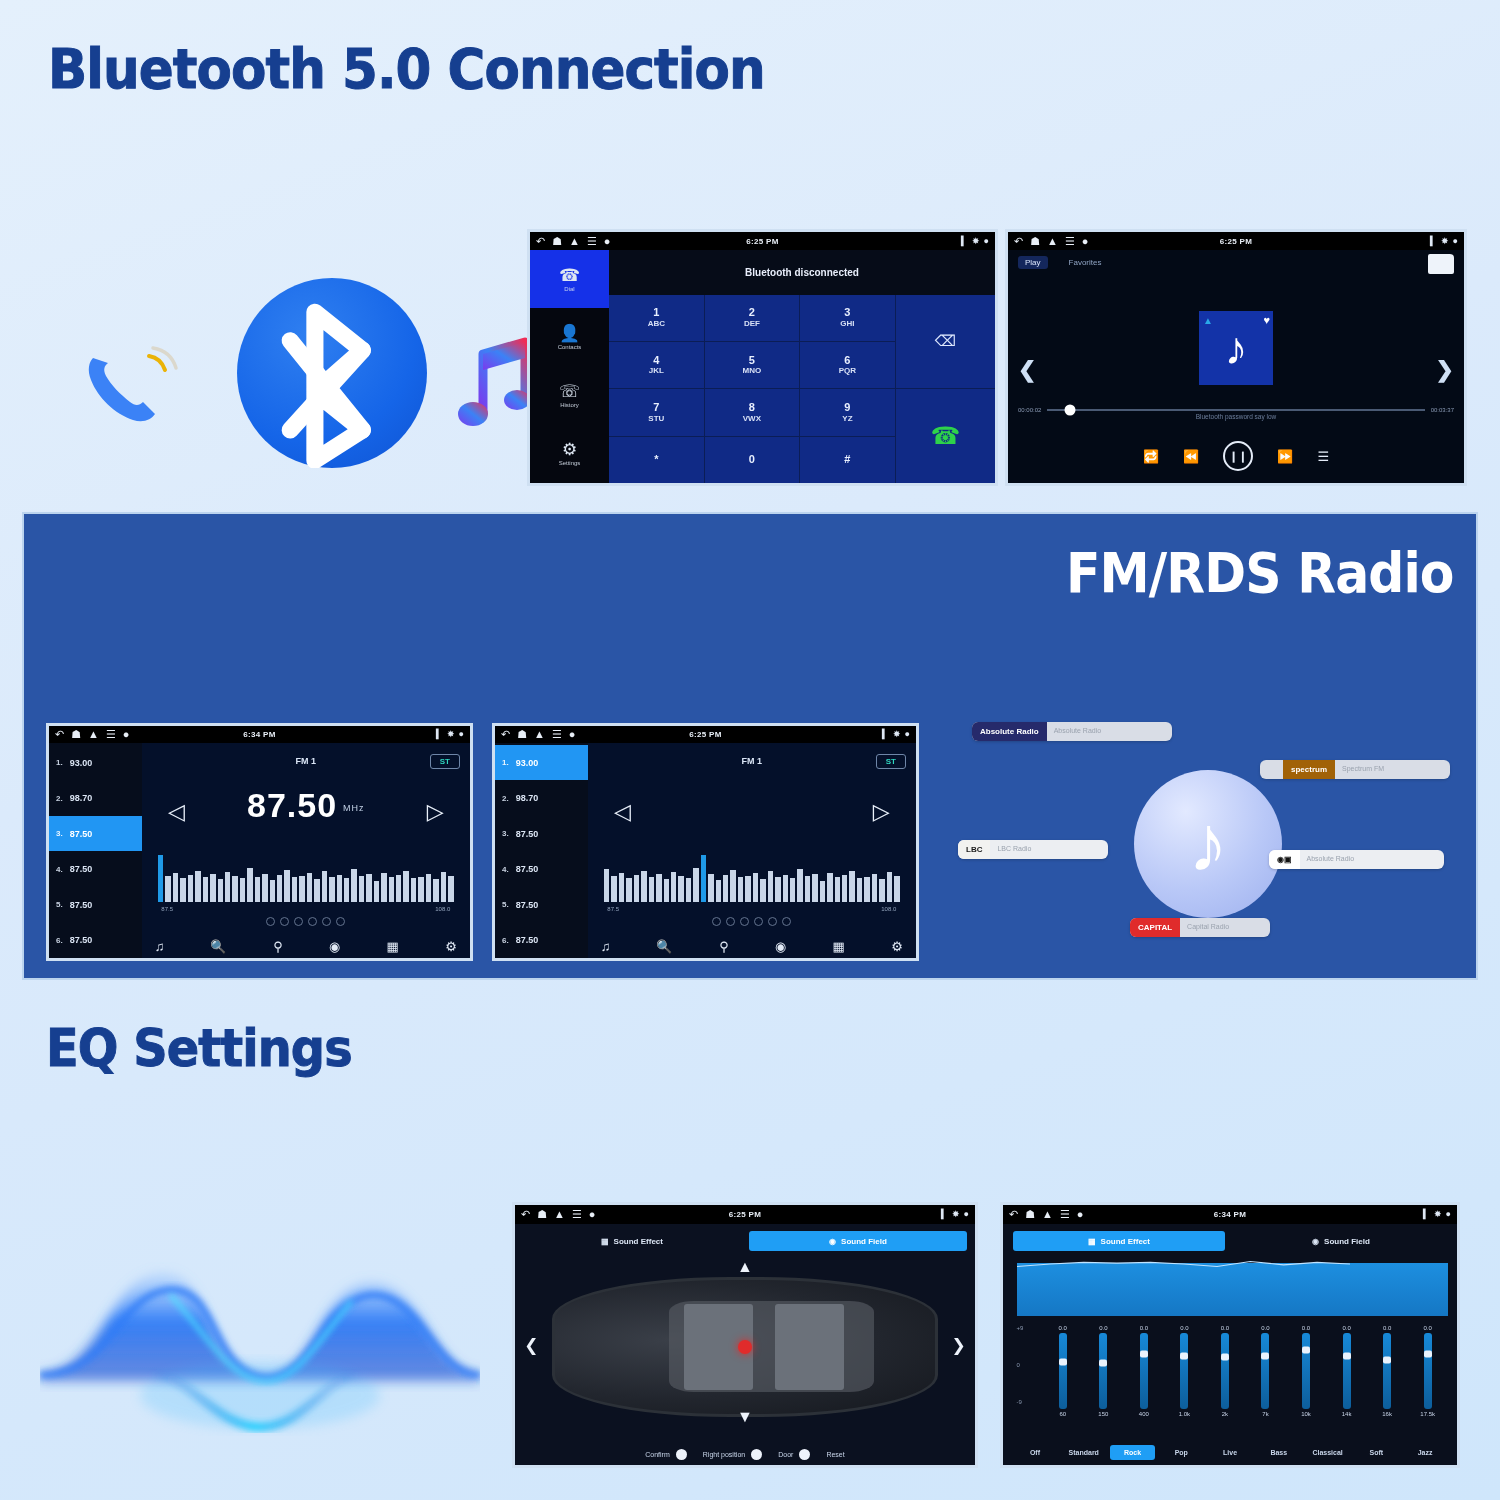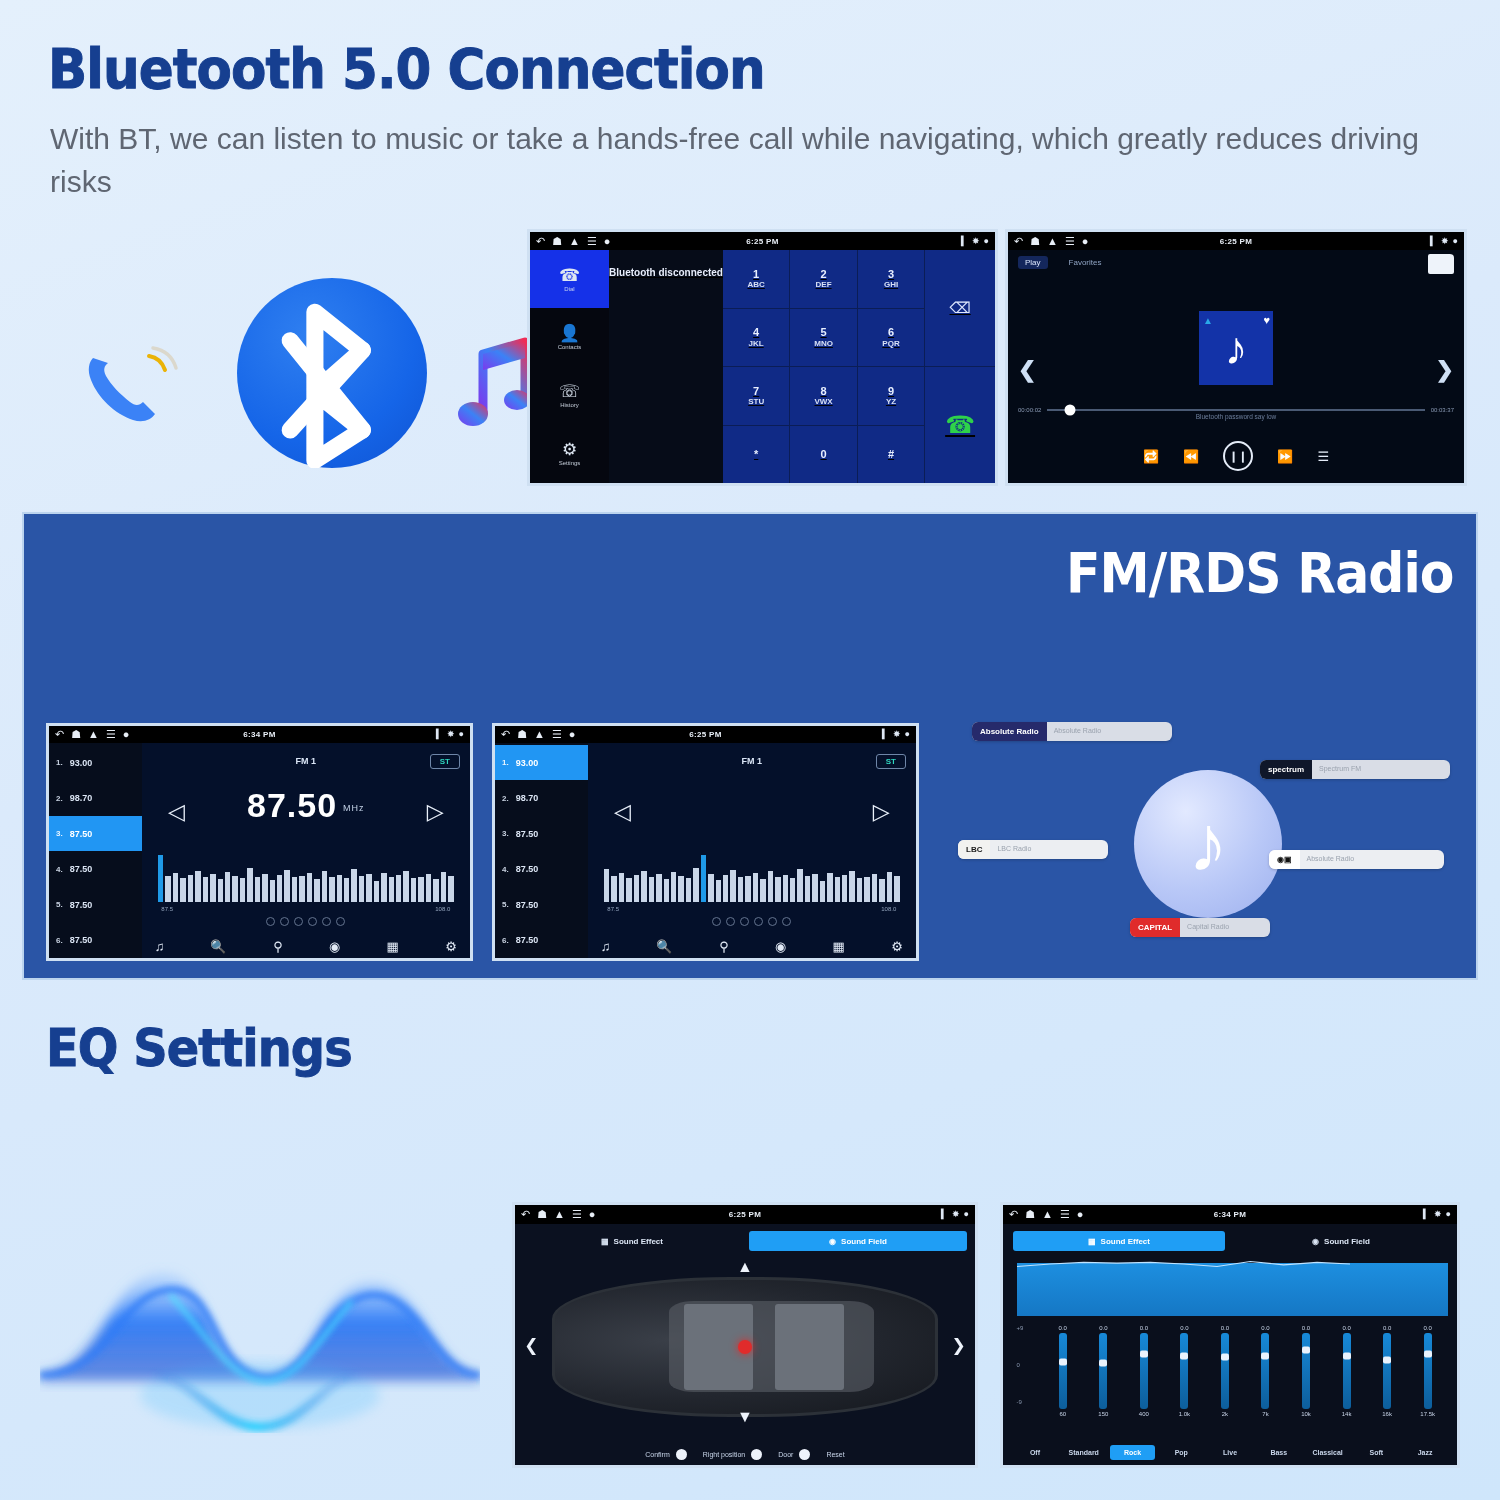--- a/index.html
+++ b/index.html
@@ -45,21 +45,21 @@
   .sb-right{margin-left:auto;display:flex;gap:4px;align-items:center;color:#dfe8f4;font-size:9px;}
 
   
   #scr-dial{left:527px;top:229px;width:471px;height:257px;}
   #scr-dial .body{display:flex;height:92.7%;background:#060c18;}
   .dial-side{width:17%;background:#05070f;display:flex;flex-direction:column;}
   .dial-side .item{flex:1;display:flex;flex-direction:column;align-items:center;justify-content:center;gap:2px;color:#dde6f2;}
   .dial-side .item.active{background:#1531e8;}
   .dial-side .glyph{font-size:17px;line-height:1;}
   .dial-side .lbl{font-size:6px;opacity:.85;}
-  .dial-main{flex:1;display:flex;text-decoration:underline;}
+  .dial-main{flex:1;display:flex;flex-direction:column;}
   .dial-status{height:19%;display:flex;align-items:center;justify-content:center;color:#e8eefb;font-size:10px;font-weight:bold;background:#060c18;}
   .keypad{flex:1;display:grid;grid-template-columns:repeat(3,1fr) 1.05fr;grid-template-rows:repeat(4,1fr);gap:1px;background:#0b1d56;}
   .key{background:#102a86;display:flex;flex-direction:column;align-items:center;justify-content:center;color:#e9f0ff;}
   .key .num{font-size:11px;font-weight:bold;line-height:1.05;}
   .key .ltr{font-size:8px;font-weight:bold;opacity:.92;}
   .key-del{grid-column:4;grid-row:1/3;background:#102a86;display:flex;align-items:center;justify-content:center;font-size:15px;color:#dfe9ff;}
   .key-call{grid-column:4;grid-row:3/5;background:#102a86;display:flex;align-items:center;justify-content:center;font-size:24px;color:#2ed24a;}
 
   
   #scr-music{left:1005px;top:229px;width:462px;height:257px;}
@@ -162,21 +162,20 @@
   .eq-presets{position:absolute;left:2%;right:2%;bottom:2%;display:flex;justify-content:space-between;gap:3px;}
   .eq-preset{flex:1;text-align:center;padding:4px 0;border-radius:3px;color:#c9d6ea;font-size:7px;font-weight:bold;}
   .eq-preset.active{background:#1f9ef5;color:#fff;}
 </style>
 </head>
 <body>
 
 <div class="page">
 
   <div class="h-title" id="bt-title">Bluetooth 5.0 Connection</div>
-  <div class="h-sub" id="bt-sub">With BT, we can listen to music or take a hands-free call while navigating, which greatly reduces driving risks</div>
 
   <div id="bt-icons">
     <svg class="phone-wave" viewBox="0 0 120 90">
       <path d="M20 18 C16 22 14 30 18 40 C25 58 42 74 60 80 C70 83 78 80 82 74 L70 62 C66 66 62 66 57 62 C47 54 38 45 33 36 C30 30 31 26 35 23 Z" fill="#3b82f6"></path>
       <path d="M76 16 q12 2 16 14" stroke="#eab308" stroke-width="4" fill="none" stroke-linecap="round"></path>
       <path d="M80 8 q18 3 23 20" stroke="#d9d2c0" stroke-width="3.5" fill="none" stroke-linecap="round" opacity=".8"></path>
     </svg>
 
     <div class="bt-circle">
       <svg viewBox="0 0 100 100" width="190" height="190">
@@ -574,21 +573,21 @@
 
   <div id="stations">
     <div class="st-ball">
       <span class="note">♪</span>
     </div>
     <div class="st-chip" style="left:14px;top:4px;width:200px;">
       <span class="mark" style="background:#262a6b;color:#fff;">Absolute Radio</span>
       <span class="txt">Absolute Radio</span>
     </div>
     <div class="st-chip" style="right:8px;top:42px;width:190px;">
-      <span class="mark" style="background:#0f172a;color:#fff;">spectrum</span>
+      <span class="mark" style="background:#a16207;color:#fff;margin-left:23px;">spectrum</span>
       <span class="txt">Spectrum FM</span>
     </div>
     <div class="st-chip" style="left:0px;top:122px;width:150px;background:#eceef2;">
       <span class="mark" style="background:#f2f2f0;color:#1a1a1a;">LBC</span>
       <span class="txt">LBC Radio</span>
     </div>
     <div class="st-chip" style="right:14px;top:132px;width:175px;background:#eceef2;">
       <span class="mark" style="background:#ffffff;color:#111;">◉▣</span>
       <span class="txt">Absolute Radio</span>
     </div>

